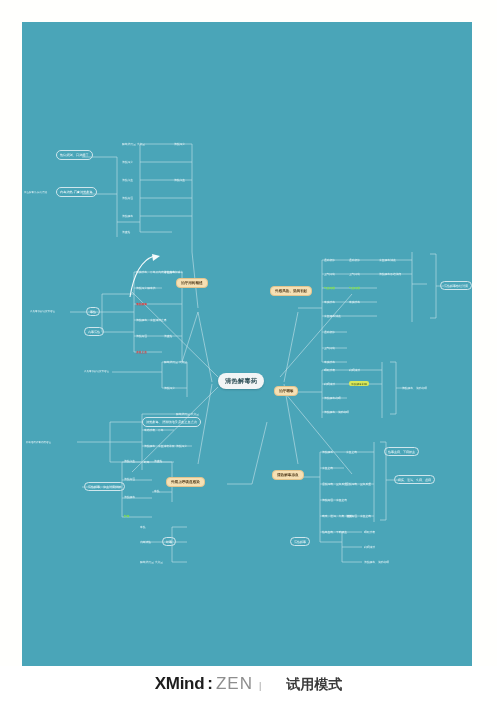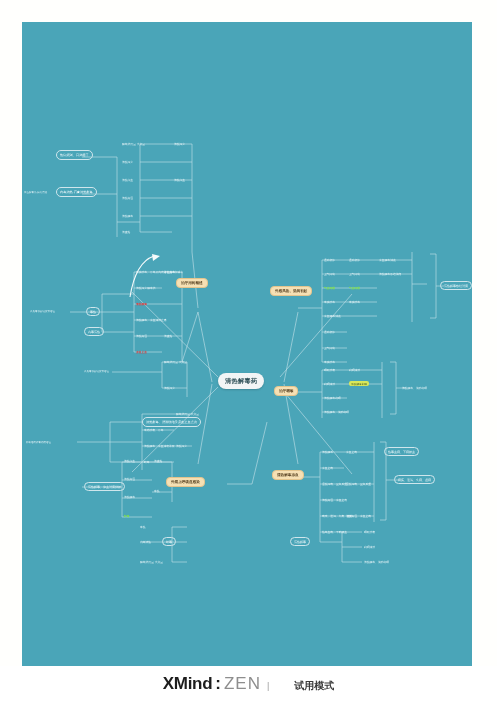--- a/index.html
+++ b/index.html
@@ -30,21 +30,21 @@
   .hi-green{color:#7fe04a;font-weight:bold;}
   .hi-box-green{background:#d9e85a;color:#2e4a1d;border-radius:2px;padding:0 2px;font-size:2.6px;}
   
   #footer{position:absolute;left:0;top:666px;width:497px;height:36px;
           background:#ffffff;display:flex;align-items:center;justify-content:center;}
   #wm{display:flex;align-items:baseline;gap:3px;}
   #wm .xmind{font-size:17px;font-weight:bold;color:#1d1d1d;letter-spacing:-.3px;}
   #wm .colon{font-size:17px;font-weight:bold;color:#1d1d1d;}
   #wm .zen{font-size:17px;color:#8e8e8e;letter-spacing:1px;}
   #wm .bar{font-size:9px;color:#9a9a9a;margin:0 3px;}
-  #wm .trial{font-size:10px;color:#3a3a3a;font-weight:bold;margin-left:19px;}
+  #wm .trial{font-size:14px;color:#3a3a3a;font-weight:bold;margin-left:19px;}
 </style>
 </head>
 <body>
 
 <div id="page">
 
   <div id="canvas">
 
     <svg id="svg" viewBox="0 0 450 644">
       <g fill="none" stroke="#cfe6ec" stroke-width="0.6" opacity="0.95">

